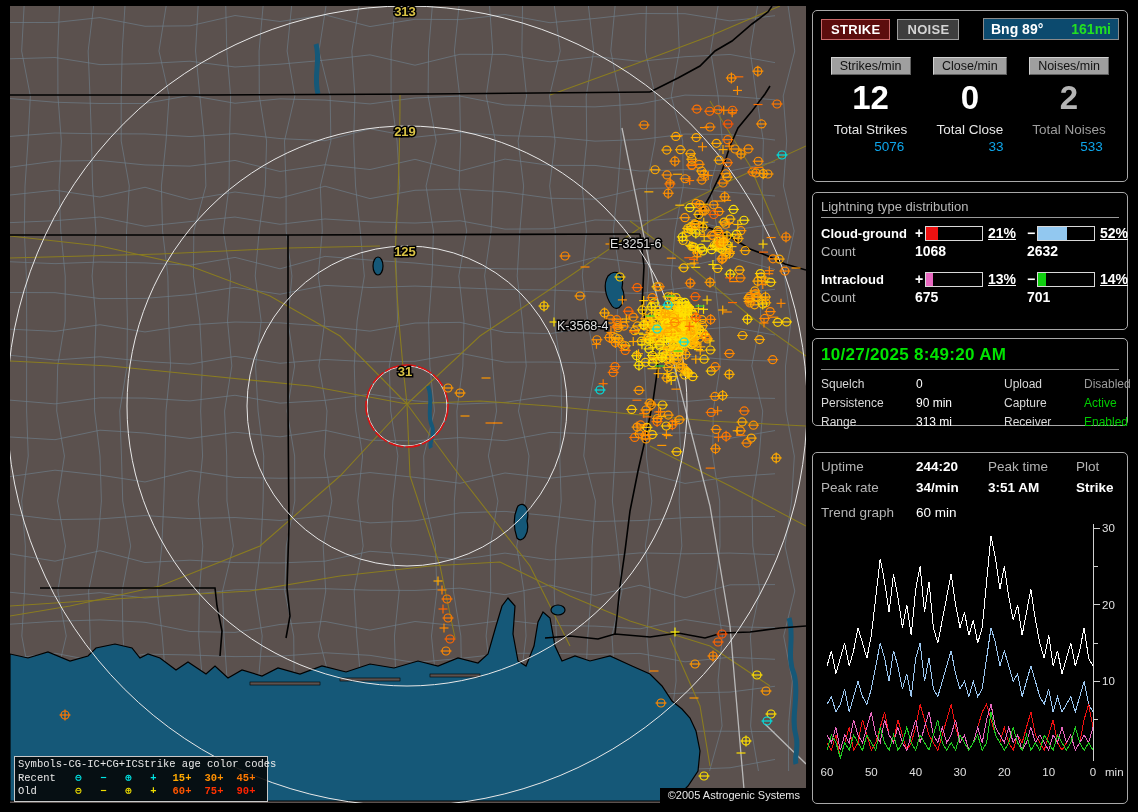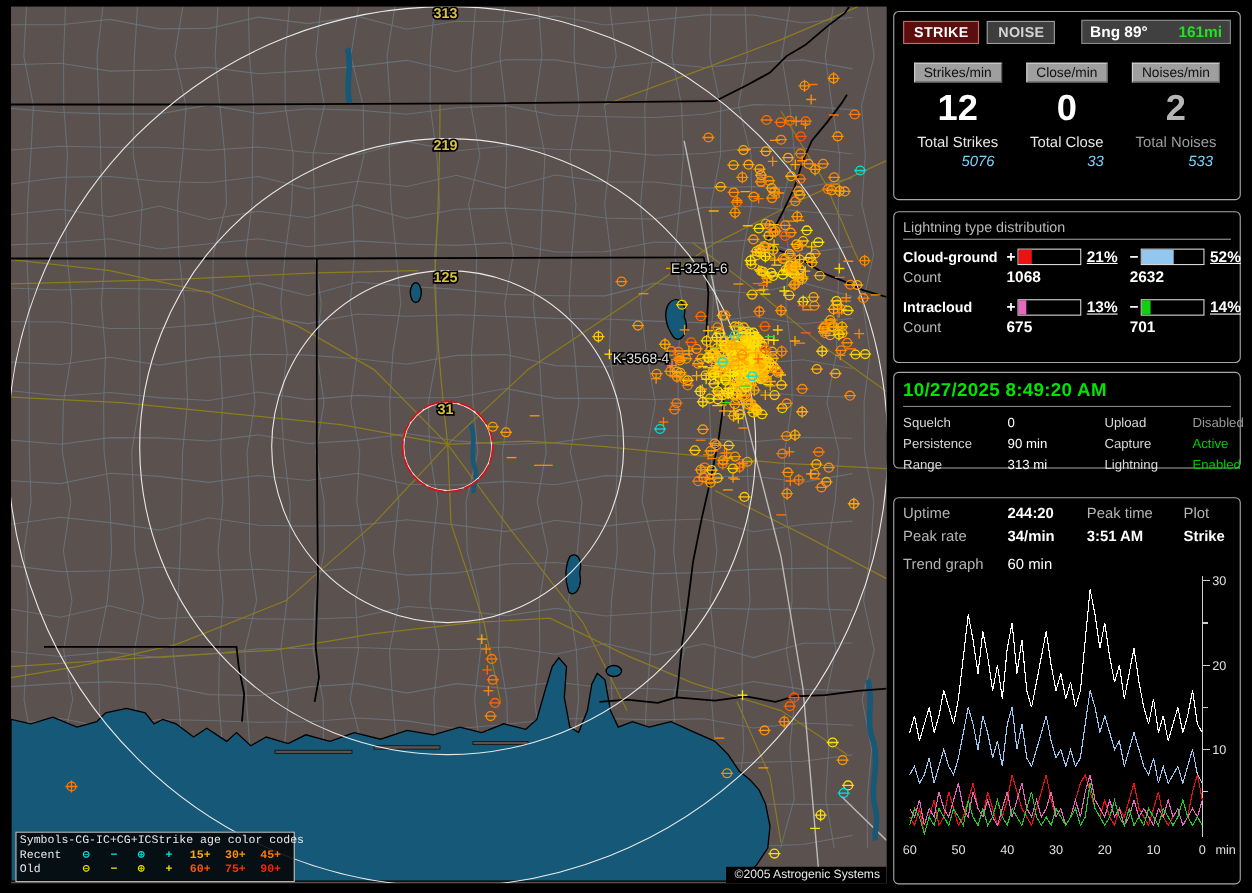--- a/index.html
+++ b/index.html
@@ -18,30 +18,30 @@
   .panel{position:absolute;left:812px;top:0;width:318px;}
   .box{position:absolute;left:0;width:316px;background:#000;border:1px solid #a8a8a8;border-radius:5px;box-sizing:border-box;}
   .box1{top:10px;height:172px;padding:7px 8px;}
   .box2{top:192px;height:138px;padding:6px 8px;}
   .box3{top:338px;height:88px;padding:6px 8px;}
   .box4{top:452px;height:352px;padding:6px 4px 14px 8px;}
   .toprow{display:flex;align-items:center;}
   .btn{font-family:inherit;font-size:13px;font-weight:bold;padding:2px 9px;margin-right:7px;cursor:pointer;letter-spacing:.3px;}
   .btn.strike{background:#5c0d0d;color:#fff;border:1px solid #c96a6a;}
   .btn.noise{background:#3e3e3e;color:#d4d4d4;border:1px solid #9d9d9d;}
-  .bng{margin-left:auto;width:120px;display:flex;justify-content:space-between;background:#404040;
+  .bng{margin-left:auto;width:120px;display:flex;justify-content:space-between;background:#0c4a6e;
        border:1px solid #8a8a8a;padding:2px 7px;font-size:14px;font-weight:bold;color:#fff;}
   .bng .mi{color:#22e022;}
   .ratesrow{display:flex;margin-top:17px;}
   .ratecol{width:33.3%;display:flex;flex-direction:column;align-items:center;}
   .chip{background:#9f9f9f;color:#111;font-size:12.5px;padding:1px 8px;
         border:1px solid;border-color:#d2d2d2 #5f5f5f #5f5f5f #d2d2d2;cursor:pointer;}
   .bigval{font-size:33px;font-weight:bold;color:#fff;line-height:42px;margin-top:2px;}
   .tlabel{font-size:13.5px;color:#e6e6e6;margin-top:3px;}
-  .tval{font-size:13.5px;color:#7dd3fc;margin-top:2px;align-self:flex-end;padding-right:16px;font-style:italic;}
+  .tval{font-size:13.5px;color:#0ea5e9;margin-top:2px;align-self:flex-end;padding-right:16px;}
   .dimtxt{color:#9d9d9d !important;}
   .dimval{color:#b5b5b5 !important;}
   .sechdr{color:#b8b8b8;font-size:13px;border-bottom:1px solid #9a9a9a;padding-bottom:3px;margin-bottom:7px;}
   .distgrid{display:grid;grid-template-columns:92px 12px 58px 42px 12px 58px 42px;align-items:center;row-gap:2px;}
   .dname{color:#fff;font-weight:bold;font-size:13px;}
   .dsign{color:#fff;font-weight:bold;font-size:14px;text-align:center;}
   .dbar{height:13px;border:1px solid #d8d8d8;background:#000;position:relative;}
   .dbar>div{position:absolute;left:0;top:0;bottom:0;}
   .dpct{color:#fff;font-weight:bold;font-size:14px;padding-left:5px;text-decoration:underline;}
   .dcount-label{color:#b8b8b8;font-size:13px;}
@@ -3075,21 +3075,21 @@
       <span class="lab">Upload</span>
       <span class="val gray">Disabled</span>
 
       <span class="lab">Persistence</span>
       <span class="val">90 min</span>
       <span class="lab">Capture</span>
       <span class="val green">Active</span>
 
       <span class="lab">Range</span>
       <span class="val">313 mi</span>
-      <span class="lab">Lightning</span>
+      <span class="lab">Receiver</span>
       <span class="val green">Enabled</span>
     </div>
   </div>
 
   <div class="box box4">
     <div class="upgrid">
       <span class="lab">Uptime</span>
       <span class="val">244:20</span>
       <span class="lab">Peak time</span>
       <span class="lab">Plot</span>

